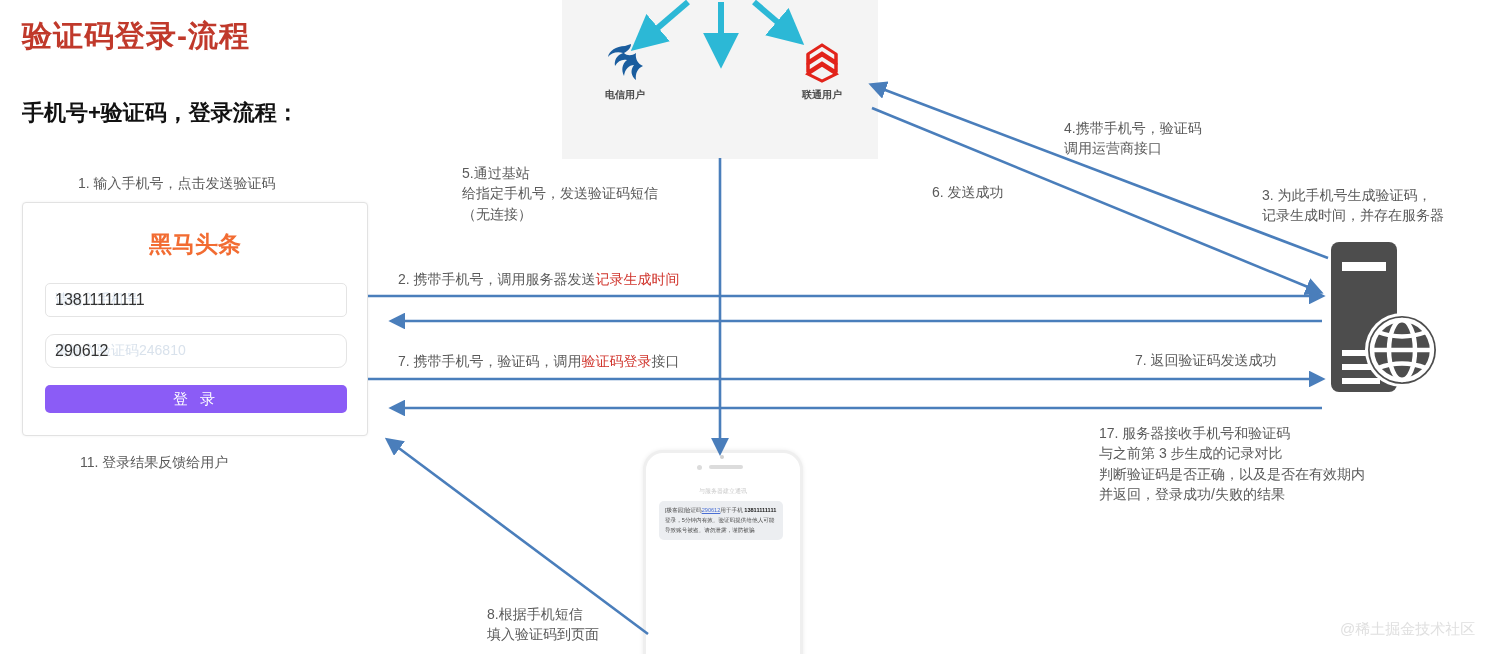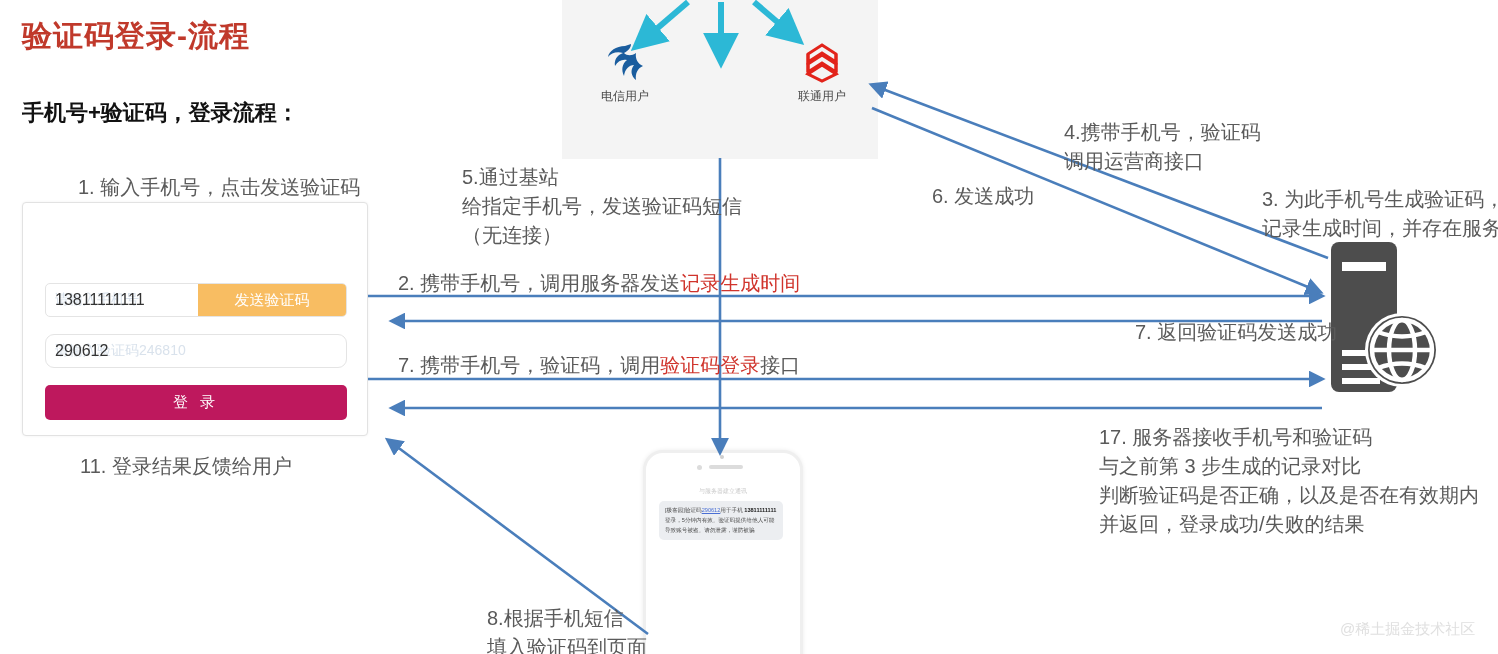--- a/index.html
+++ b/index.html
@@ -78,42 +78,43 @@
     width: 148px; height: 32px;
     background: #f8bd62;
     color: #ffffff;
     font-size: 15px;
     display: flex; align-items: center; justify-content: center;
     cursor: pointer;
   }
   #login-btn {
     position: absolute;
     left: 22px; top: 182px;
-    width: 302px; height: 35px;
-    background: #be185d;
+    width: 302px; height: 28px;
+    background: #8b5cf6;
     border-radius: 5px;
     color: #ffffff;
     font-size: 15px;
     letter-spacing: 4px;
     display: flex; align-items: center; justify-content: center;
     cursor: pointer;
   }
 
   
   #carrier-box {
     left: 562px; top: 0px;
     width: 316px; height: 159px;
     background: #f4f4f4;
   }
   .carrier {
     position: absolute;
     text-align: center;
-    font-size: 12px;
+    font-size: 10px;
     color: #4a4a4a;
     white-space: nowrap;
+    font-weight: bold;
   }
   #carrier-telecom { left: 8px;  top: 42px; width: 110px; }
   #carrier-mobile  { left: 104px; top: 78px; width: 110px; }
   #carrier-unicom  { left: 205px; top: 42px; width: 110px; }
   .carrier-label { margin-top: 4px; }
 
   
   #phone {
     left: 643px; top: 450px;
     width: 154px; height: 204px;
@@ -156,36 +157,36 @@
   }
   #sms-bubble .code { color: #4a6fd4; text-decoration: underline; }
   #sms-bubble .phone-no { font-weight: bold; color: #202020; }
 
   
   #server { left: 1325px; top: 240px; width: 115px; height: 155px; }
 
   
   .note {
     color: #5a5a5a;
-    font-size: 20px;
+    font-size: 14px;
     line-height: 1.45;
     white-space: pre;
   }
   .note .hl { color: #d0342c; }
 
   #note-1  { left: 78px;   top: 173px; }
   #note-5  { left: 462px;  top: 163px; }
   #note-2  { left: 398px;  top: 269px; }
   #note-9  { left: 398px;  top: 351px; }
   #note-11 { left: 80px;   top: 452px; }
   #note-8  { left: 487px;  top: 604px; }
   #note-4  { left: 1064px; top: 118px; }
   #note-6  { left: 932px;  top: 182px; }
   #note-3  { left: 1262px; top: 185px; }
-  #note-7  { left: 1135px; top: 318px; }
+  #note-7  { left: 1135px; top: 350px; }
   #note-10 { left: 1099px; top: 423px; }
 
   #watermark {
     left: 1340px; top: 620px;
     font-size: 15px;
     color: #e0e0e0;
     white-space: nowrap;
   }
 
   #arrow-layer {
@@ -194,25 +195,25 @@
     pointer-events: none;
   }
 </style>
 </head>
 <body>
 
 <div class="abs" id="page-title">验证码登录-流程</div>
 <div class="abs" id="subtitle">手机号+验证码，登录流程：</div>
 
 <div class="abs" id="login-card">
+  <div id="brand">黑马头条</div>
 
   <div class="field" id="field-phone">
     <span class="field-ph">请输入手机号</span>
     <span class="field-val">13811111111</span>
-    <div id="send-code-btn">发送验证码</div>
   </div>
 
   <div class="field" id="field-code">
     <span class="field-ph">请输入验证码246810</span>
     <span class="field-val">290612</span>
   </div>
 
   <div id="login-btn">登 录</div>
 </div>
 

